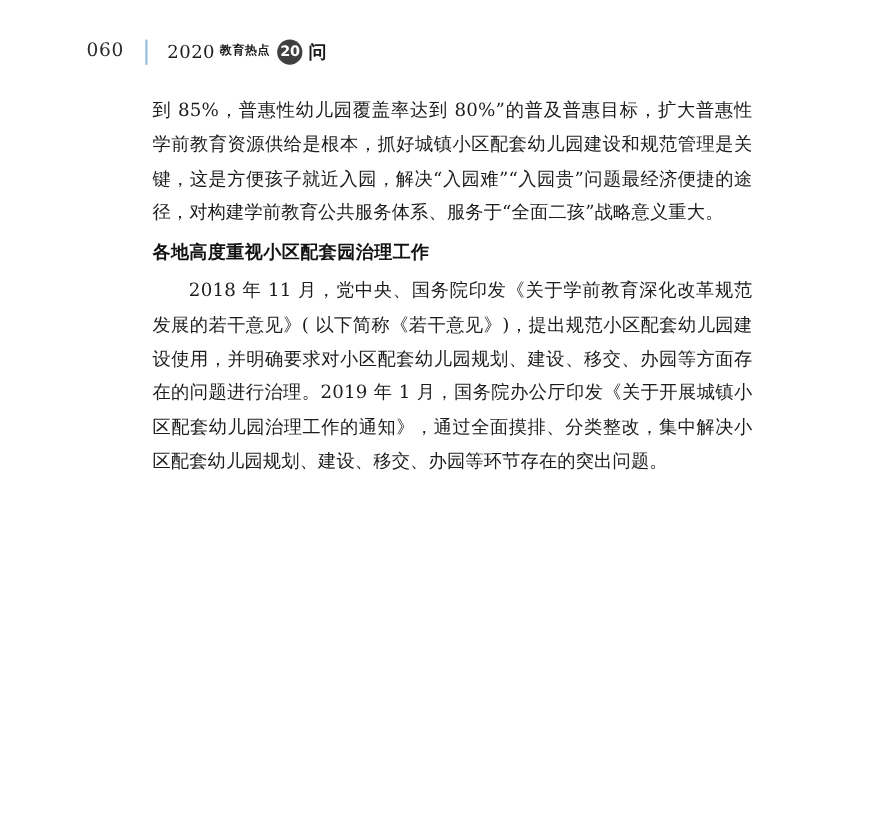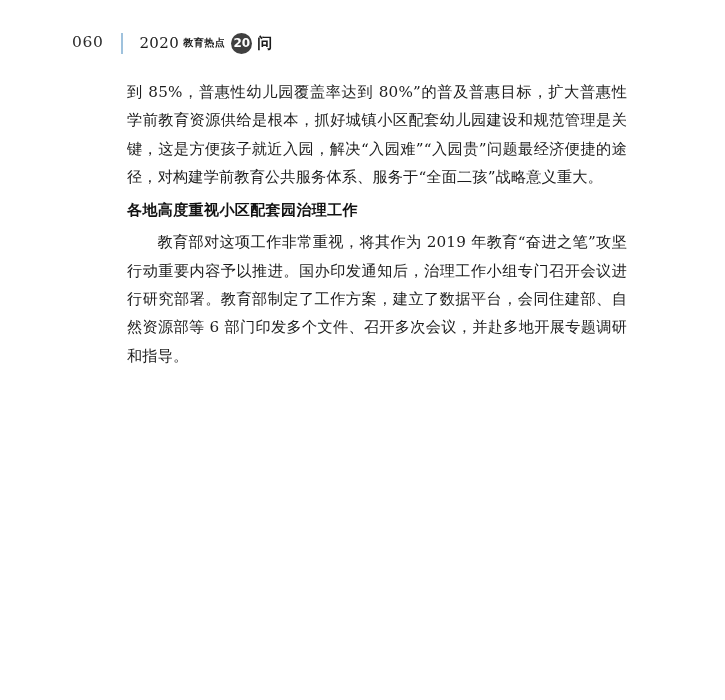--- a/index.html
+++ b/index.html
@@ -132,16 +132,16 @@
       <span class="header-year">2020</span>
       <span class="header-cn">教育热点</span>
       <span class="badge-20">20</span>
       <span class="header-q">问</span>
     </span>
   </div>
 
   <div class="body-block">
     <p class="para">到 85%，普惠性幼儿园覆盖率达到 80%”的普及普惠目标，扩大普惠性学前教育资源供给是根本，抓好城镇小区配套幼儿园建设和规范管理是关键，这是方便孩子就近入园，解决“入园难”“入园贵”问题最经济便捷的途径，对构建学前教育公共服务体系、服务于“全面二孩”战略意义重大。</p>
     <h2 class="section-heading">各地高度重视小区配套园治理工作</h2>
-    <p class="para indent">教育部对这项工作非常重视，将其作为 2019 年教育“奋进之笔”攻坚行动重要内容予以推进。国办印发通知后，治理工作小组专门召开会议进行研究部署。教育部制定了工作方案，建立了数据平台，会同住建部、自然资源部等 6 部门印发多个文件、召开多次会议，并赴多地开展专题调研和指导。</p>
+    <p class="para indent">2018 年 11 月，党中央、国务院印发《关于学前教育深化改革规范发展的若干意见》( 以下简称《若干意见》)，提出规范小区配套幼儿园建设使用，并明确要求对小区配套幼儿园规划、建设、移交、办园等方面存在的问题进行治理。2019 年 1 月，国务院办公厅印发《关于开展城镇小区配套幼儿园治理工作的通知》，通过全面摸排、分类整改，集中解决小区配套幼儿园规划、建设、移交、办园等环节存在的突出问题。</p>
   </div>
 
 </div>
 
 </body></html>

